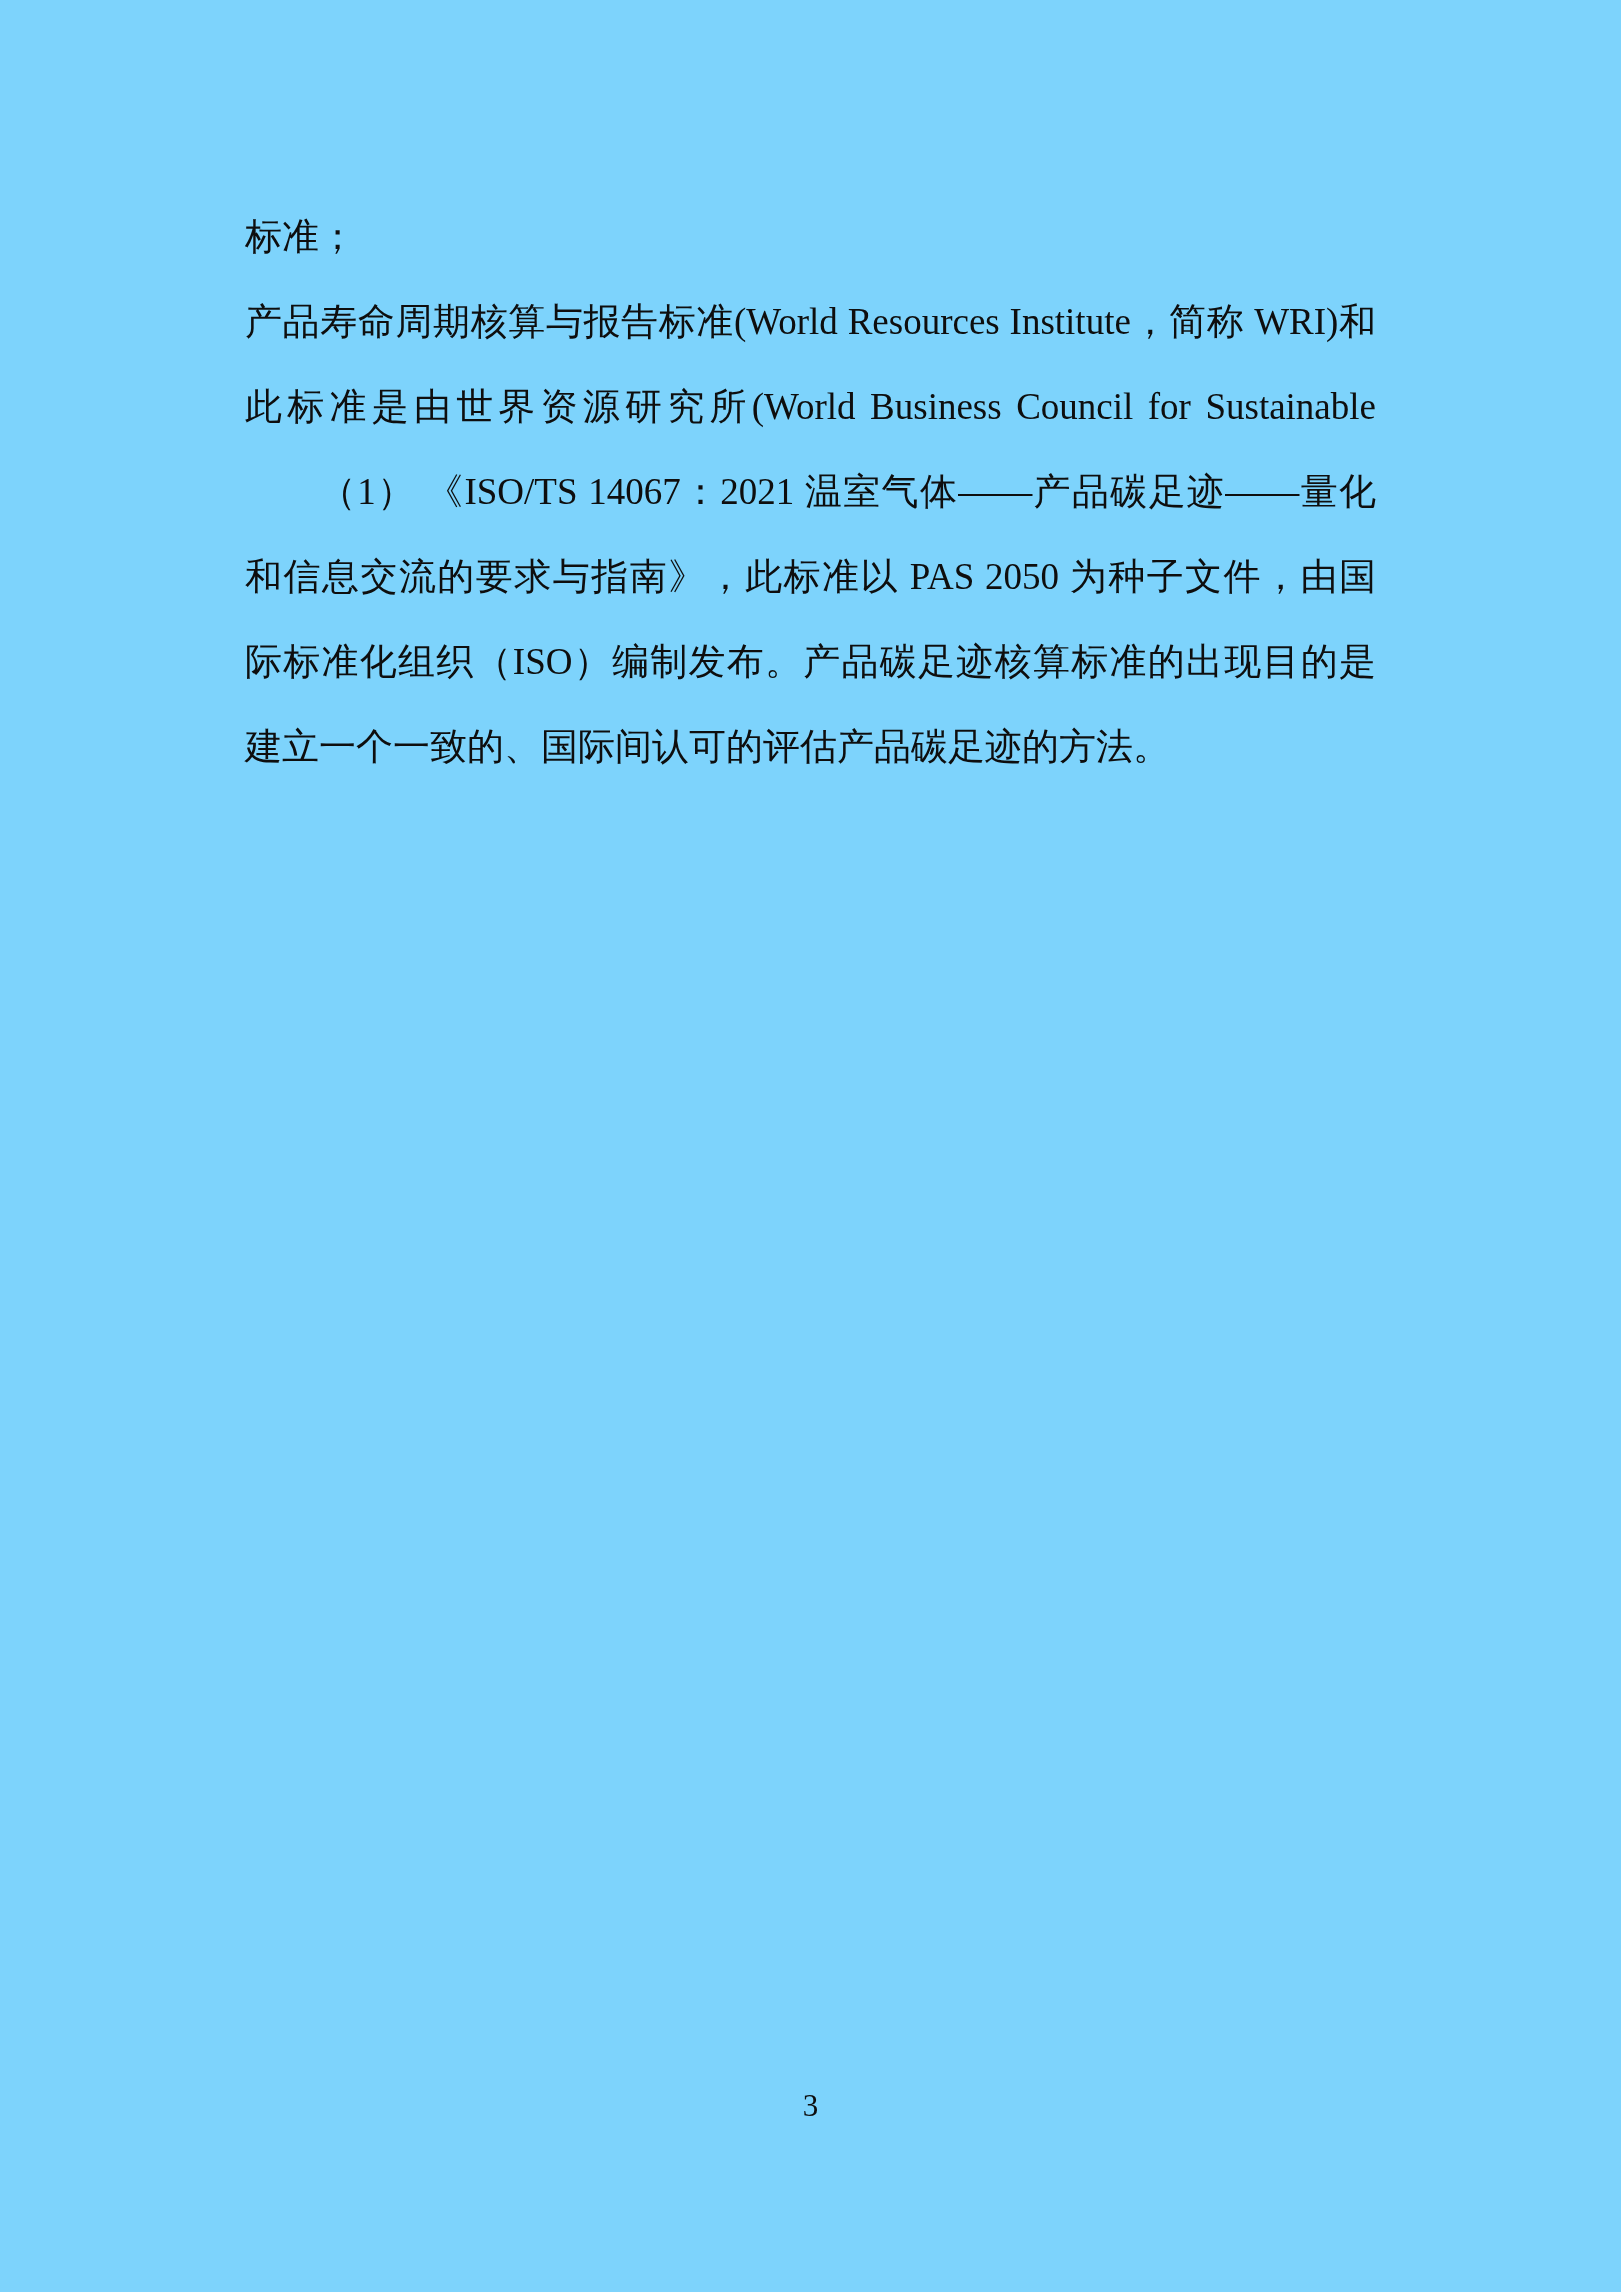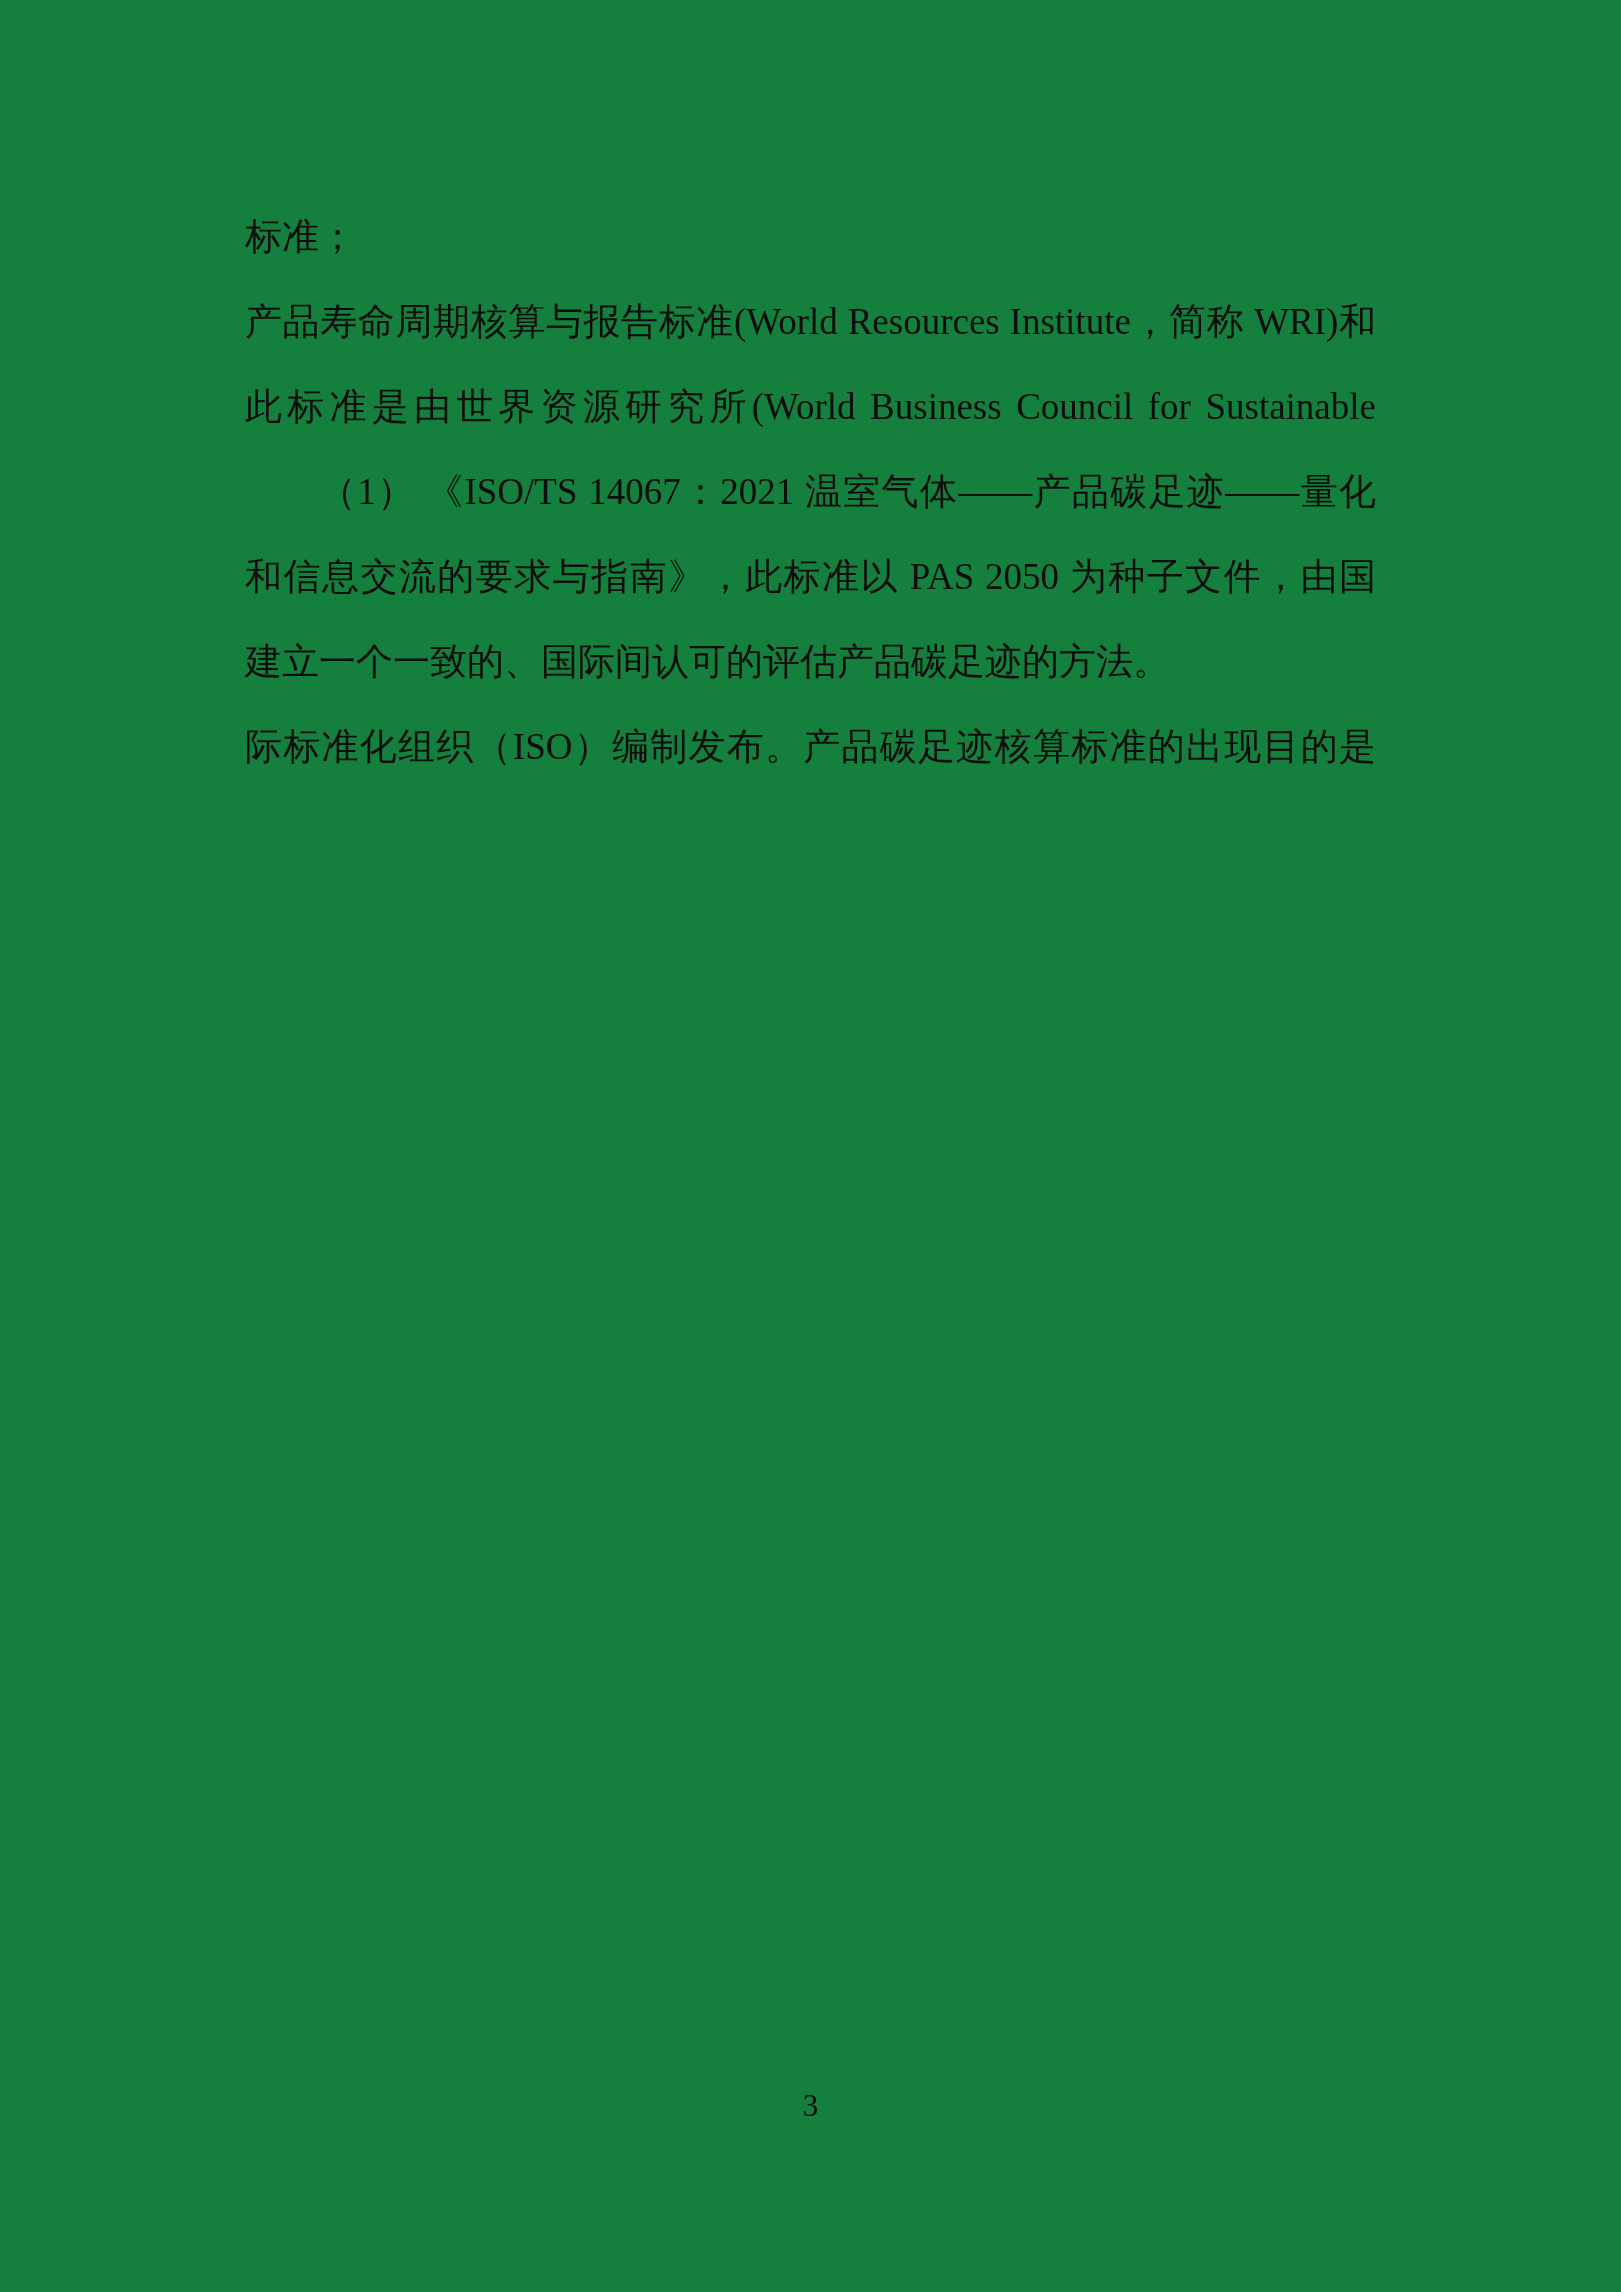--- a/index.html
+++ b/index.html
@@ -11,21 +11,21 @@
     height: 2293px;
     background: #ffffff;
     position: relative;
     font-family: "Liberation Serif", "DejaVu Serif", serif;
     color: #000000;
     overflow: hidden;
   }
   .page {
     position: absolute;
     inset: 0;
-    background: #15803d;
+    background: #7dd3fc;
   }
   .content {
     position: absolute;
     left: 245px;
     top: 194px;
     width: 1131px;
   }
   .line {
     font-size: 37px;
     line-height: 85px;
@@ -56,18 +56,18 @@
 </head>
 <body>
 
 <div class="page">
   <div class="content">
     <div class="line">标准；</div>
     <div class="line justify">产品寿命周期核算与报告标准(World Resources Institute，简称 WRI)和</div>
     <div class="line justify">此标准是由世界资源研究所(World Business Council for Sustainable</div>
     <div class="line indent justify">（1） 《ISO/TS 14067：2021 温室气体——产品碳足迹——量化</div>
     <div class="line justify">和信息交流的要求与指南》，此标准以 PAS 2050 为种子文件，由国</div>
+    <div class="line justify">际标准化组织（ISO）编制发布。产品碳足迹核算标准的出现目的是</div>
     <div class="line">建立一个一致的、国际间认可的评估产品碳足迹的方法。</div>
-    <div class="line justify">际标准化组织（ISO）编制发布。产品碳足迹核算标准的出现目的是</div>
   </div>
   <div class="footer">3</div>
 </div>
 
 
 </body></html>

